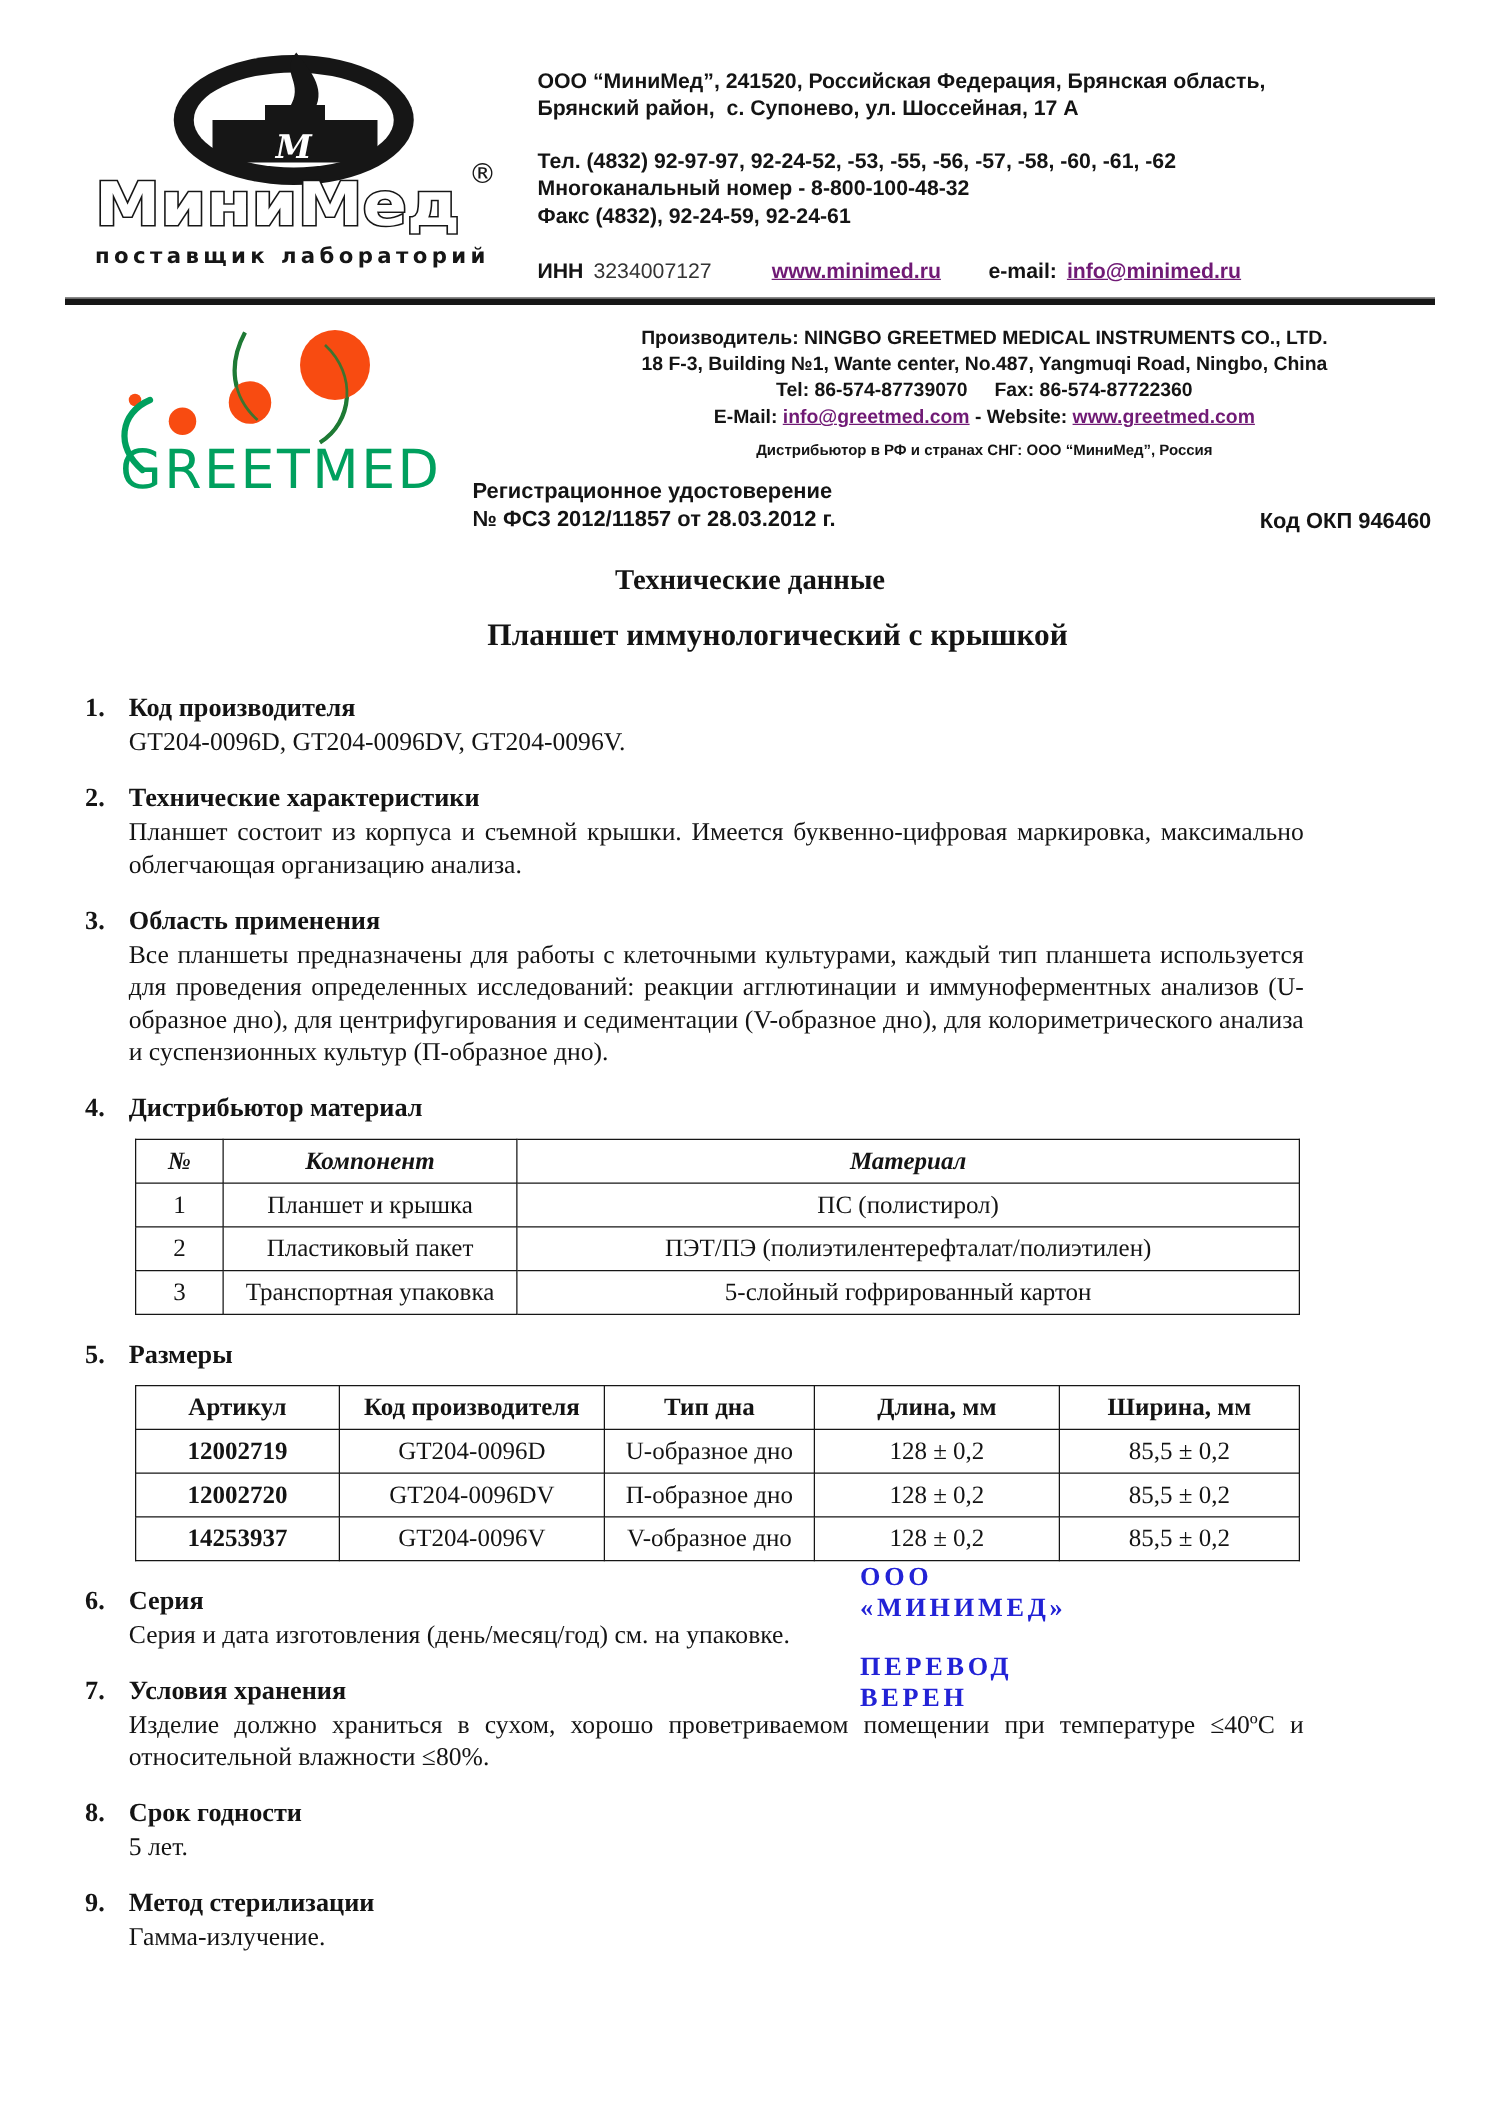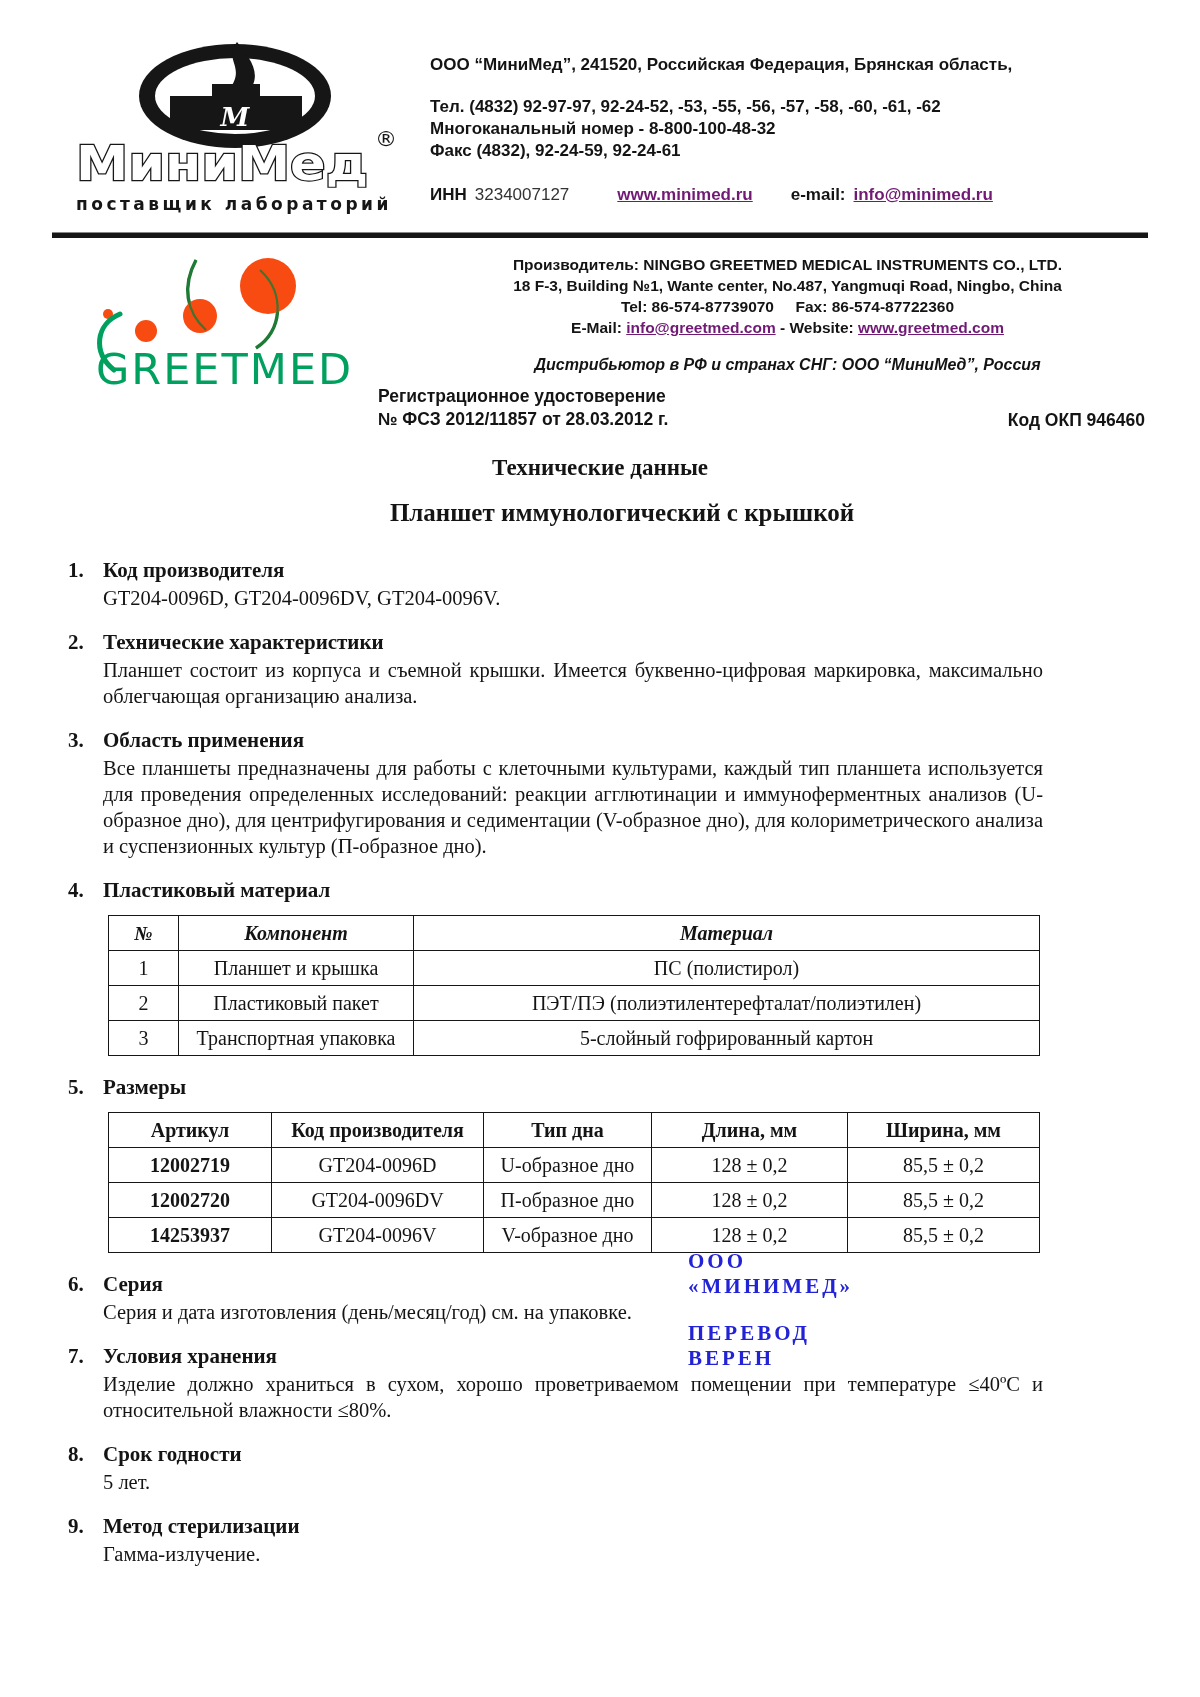--- a/index.html
+++ b/index.html
@@ -20,21 +20,21 @@
   .inn-value { font-weight:normal; color:#333; margin-right:40px; }
   a.doc-link, .doc-link { color:#701a75; text-decoration:underline; cursor:pointer; }
   .email-label { margin-left:30px; }
   
   .divider { height:5px; background:#161616; margin:10px 52px 0 52px; border-top:1px solid #888; }
   
   .second-header { display:flex; padding:10px 55px 0 78px; }
   .greetmed-col { width:352px; flex:0 0 auto; }
   .producer-col { flex:1; font-family:"Liberation Sans", sans-serif; font-weight:bold;
                   font-size:15.5px; line-height:21px; text-align:center; padding-top:6px; }
-  .distributor { margin-top:16px; font-size:16px;font-style:italic; }
+  .distributor { margin-top:6px; font-size:12px; }
   .reg-row { display:flex; justify-content:space-between; margin:10px 0 0 -52px; text-align:left; }
   .reg-block { font-size:17.5px; line-height:23px; }
   .okp { font-size:17.5px; align-self:flex-end; }
   
   .title1 { text-align:center; font-weight:bold; font-size:23px; margin-top:24px; }
   .title2 { text-align:center; font-weight:bold; font-size:25px; margin-top:18px;padding-left:44px; }
   
   .sections { padding:12px 157px 0 68px; }
   .section { margin-top:18px; }
   .sec-row { display:flex; font-weight:bold; font-size:21px; line-height:26px; }
@@ -69,20 +69,21 @@
         <path d="M165,2 C151,19 173,26 159,47 L180,47 C189,30 175,15 165,2 Z" fill="#161616"></path>
         <path d="M98,56 h42 v-12 h48 v12 h42 v34 h-132 z" fill="#161616"></path>
         <text x="163" y="86" text-anchor="middle" font-family="DejaVu Serif, serif" font-style="italic" font-weight="bold" font-size="26" fill="#ffffff">М</text>
         <text x="4" y="140" font-family="DejaVu Sans, sans-serif" font-weight="bold" font-size="48" fill="#ffffff" stroke="#161616" stroke-width="2.4" paint-order="stroke" textLength="292" lengthAdjust="spacingAndGlyphs">МиниМед</text>
         <text x="303" y="106" font-family="DejaVu Sans, sans-serif" font-size="22" fill="#161616">®</text>
         <text x="4" y="170" font-family="DejaVu Sans, sans-serif" font-weight="bold" font-size="17" letter-spacing="3.5" fill="#161616">поставщик  лабораторий</text>
       </svg>
     </div>
     <div class="contact-block">
       <div>ООО “МиниМед”, 241520, Российская Федерация, Брянская область,</div>
+      <div class="prewrap">Брянский район,  с. Супонево, ул. Шоссейная, 17 А</div>
       <div class="phones">
         <div>Тел. (4832) 92-97-97, 92-24-52, -53, -55, -56, -57, -58, -60, -61, -62</div>
         <div>Многоканальный номер - 8-800-100-48-32</div>
         <div>Факс (4832), 92-24-59, 92-24-61</div>
       </div>
       <div class="inn-line">
         <span>ИНН</span>
         <span class="inn-value">3234007127</span>
         <span class="doc-link">www.minimed.ru</span>
         <span class="email-label">e-mail:</span>
@@ -149,21 +150,21 @@
       <div class="sec-row">
           <span class="sec-num">3.</span>
           <span>Область применения</span>
         </div>
       <div class="sec-body just">Все планшеты предназначены для работы с клеточными культурами, каждый тип планшета используется для проведения определенных исследований: реакции агглютинации и иммуноферментных анализов (U-образное дно), для центрифугирования и седиментации (V-образное дно), для колориметрического анализа и суспензионных культур (П-образное дно).</div>
     </div>
 
     <div class="section">
       <div class="sec-row">
           <span class="sec-num">4.</span>
-          <span>Пластиковый материал</span>
+          <span>Дистрибьютор материал</span>
         </div>
       <table class="doc-table mat">
         <colgroup>
             <col style="width:70px">
             <col style="width:235px">
             <col>
           </colgroup>
         <tbody>
             <tr>
           <th>№</th>

